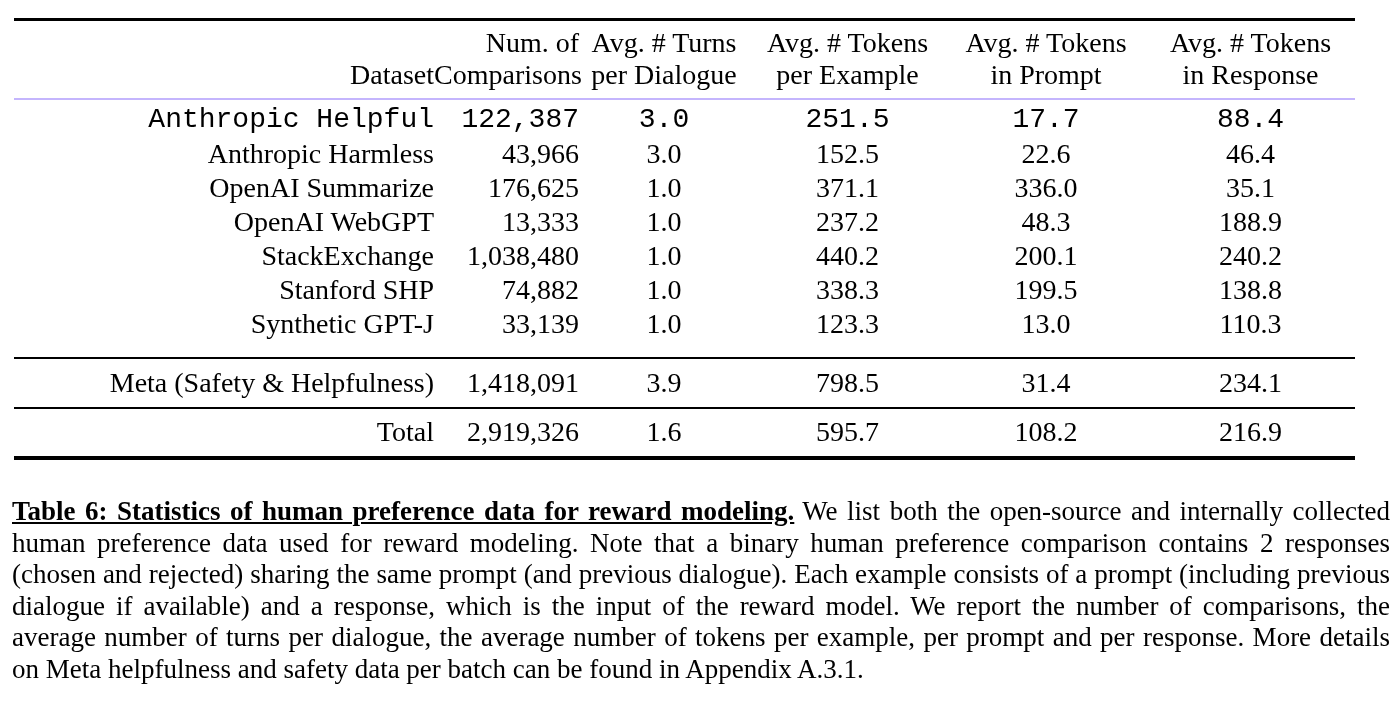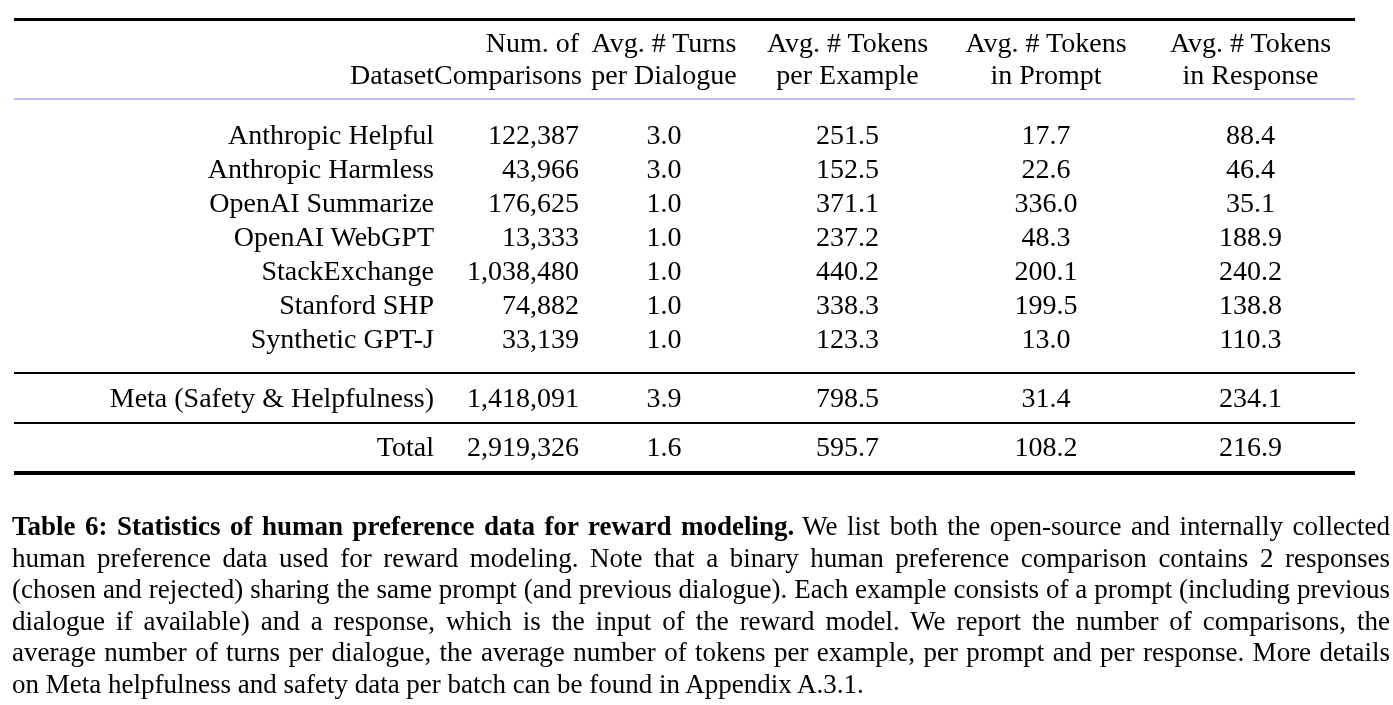--- a/index.html
+++ b/index.html
@@ -39,21 +39,21 @@
     vertical-align: bottom;
     border-bottom: 2px solid #c4b5fd;
     padding: 6px 0 7px 0;
     line-height: 32px;
   }
   .hdr-line { display: block; }
   .al { text-align: right; }
   .ar { text-align: right; }
   .ac { text-align: center; }
   tbody.main td { line-height: 34px; }
-  tbody.main tr:first-child td { padding-top: 18px; }
+  tbody.main tr:first-child td { padding-top: 3px; font-family: Liberation Mono, monospace; }
   tbody.main tr:last-child td  { padding-bottom: 16px; }
   tbody.meta td {
     border-top: 2px solid #000;
     padding: 7px 0;
     line-height: 34px;
   }
   tbody.total td {
     border-top: 2px solid #000;
     padding: 6px 0 7px 0;
     line-height: 34px;
@@ -61,20 +61,21 @@
   .caption {
     width: 1378px;
     margin: 36px 0 0 0;
     font-size: 27px;
     line-height: 31.5px;
     text-align: justify;
   }
   .caption-head {
     font-weight: bold;
     margin-right: 8px;
+    text-decoration: underline;
   }
 </style>
 </head>
 <body>
 
 <div class="figure">
 
   <table class="stats">
     <colgroup>
       <col class="c-dataset">

